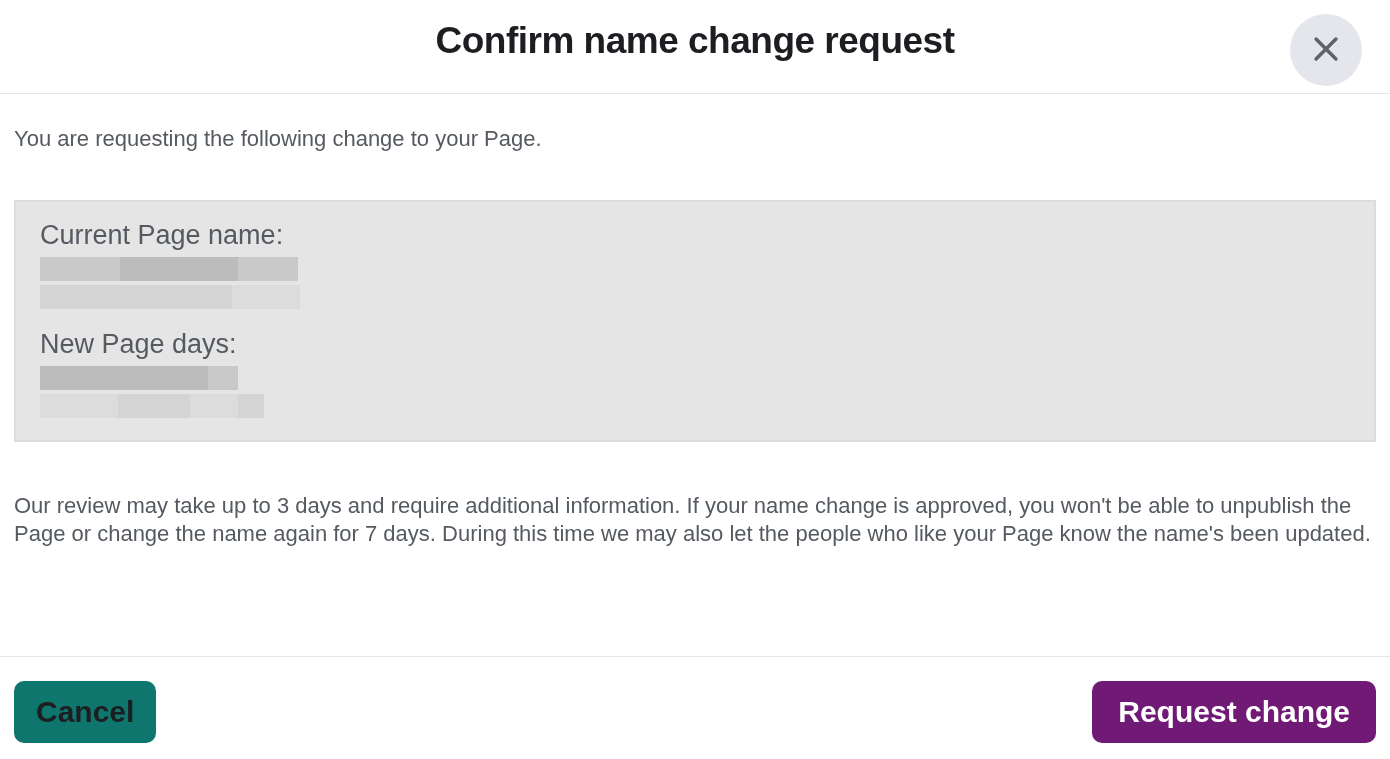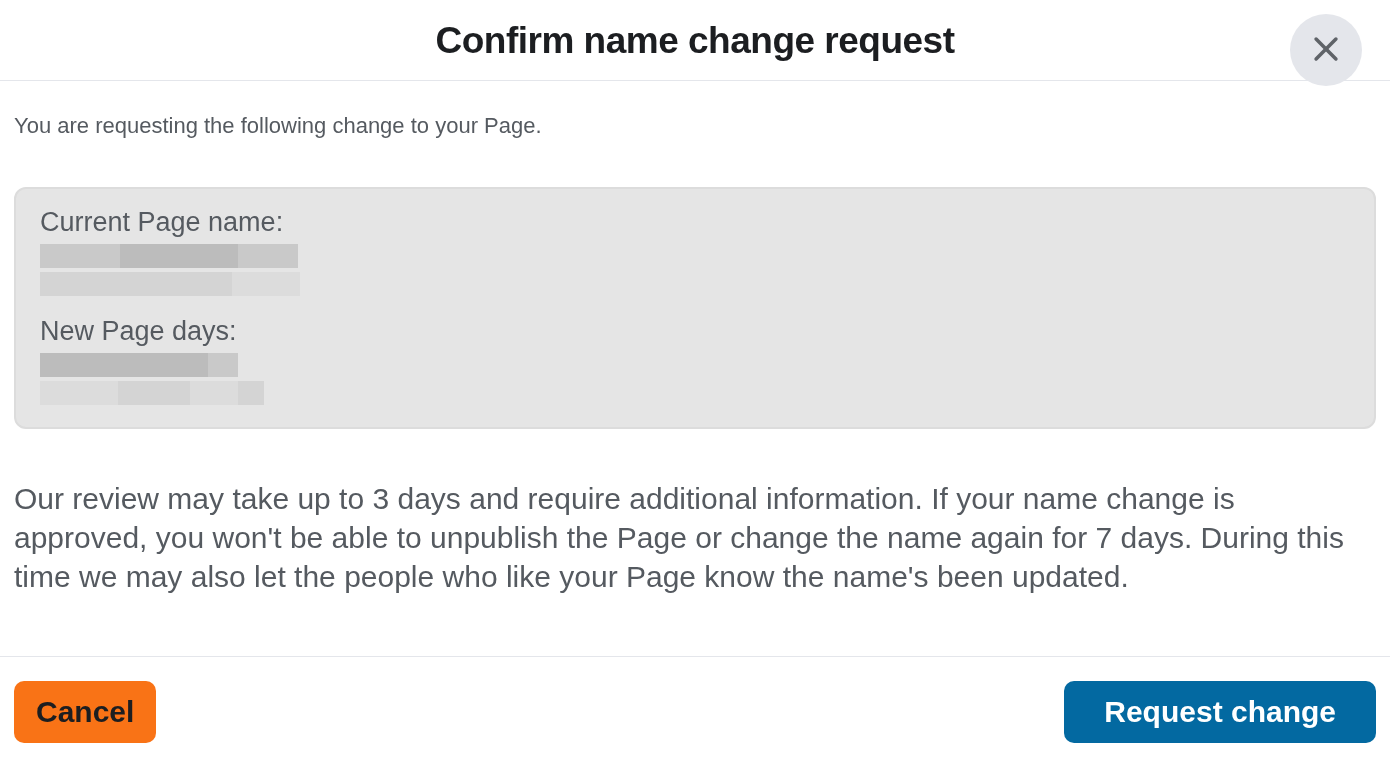--- a/index.html
+++ b/index.html
@@ -18,21 +18,21 @@
       width: 100%;
       height: 100%;
       display: flex;
       flex-direction: column;
     }
     .header {
       position: relative;
       display: flex;
       align-items: center;
       justify-content: center;
-      padding: 20px 14px 18px 14px;
+      padding: 20px 14px 31px 14px;
       border-bottom: 1px solid #e4e6eb;
     }
     .title {
       font-size: 37px;
       font-weight: 700;
       color: #1c1e21;
       letter-spacing: -0.5px;
     }
     .close-btn {
       position: absolute;
@@ -58,21 +58,21 @@
     }
     .intro {
       font-size: 22px;
       color: #555a60;
       line-height: 1.35;
     }
     .name-box {
       margin-top: 46px;
       background: #e5e5e5;
       border: 2px solid #dcdcdc;
-      border-radius: 12px;
+      border-radius: 0;
       padding: 18px 24px 22px 24px;
     }
     .field-group {
       margin-bottom: 20px;
     }
     .field-group:last-child {
       margin-bottom: 0;
     }
     .field-label {
       font-size: 27px;
@@ -93,47 +93,47 @@
     .redacted-block.r2a { width: 192px; background: #d4d4d4; }
     .redacted-block.r2b { width: 68px; background: #dcdcdc; }
     .redacted-block.r3a { width: 168px; background: #bcbcbc; }
     .redacted-block.r3b { width: 30px; background: #c9c9c9; }
     .redacted-block.r4a { width: 78px; background: #dcdcdc; }
     .redacted-block.r4b { width: 72px; background: #d4d4d4; }
     .redacted-block.r4c { width: 48px; background: #dcdcdc; }
     .redacted-block.r4d { width: 26px; background: #d4d4d4; }
     .info {
       margin-top: 50px;
-      font-size: 30px;
+      font-size: 22px;
       color: #555a60;
       line-height: 1.3;
     }
     .footer {
       border-top: 1px solid #e4e6eb;
       padding: 24px 14px 16px 14px;
       display: flex;
       justify-content: space-between;
       align-items: center;
     }
     .btn {
       border: none;
       border-radius: 10px;
       font-size: 30px;
       font-weight: 700;
       padding: 14px 22px;
       cursor: pointer;
     }
     .btn-cancel {
-      background: #f97316;
+      background: #0f766e;
       color: #1c1e21;
     }
     .btn-primary {
-      background: #0369a1;
+      background: #701a75;
       color: #ffffff;
-      padding: 14px 40px;
+      padding: 14px 26px;
     }
   </style>
 </head>
 <body>
 
 <div class="dialog">
   <div class="header">
     <h1 class="title">Confirm name change request</h1>
     <button class="close-btn">
       <span>

